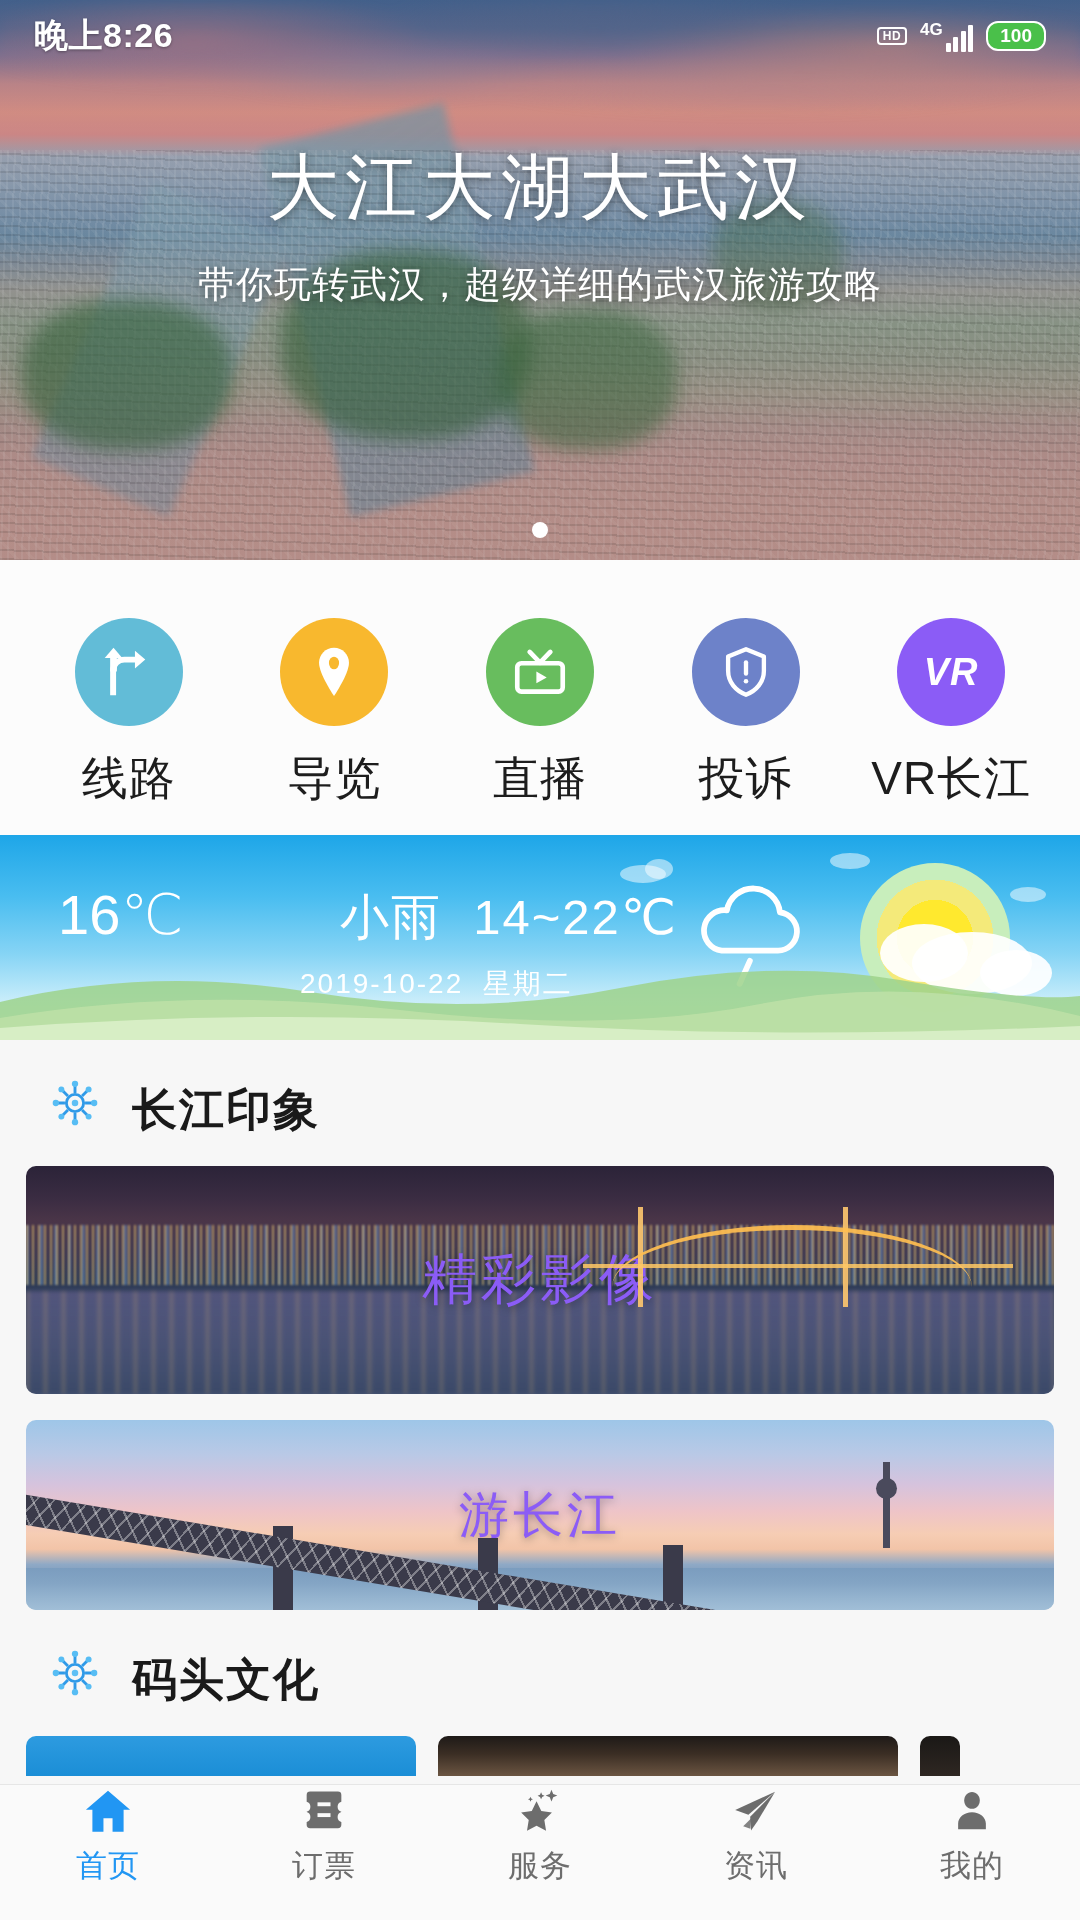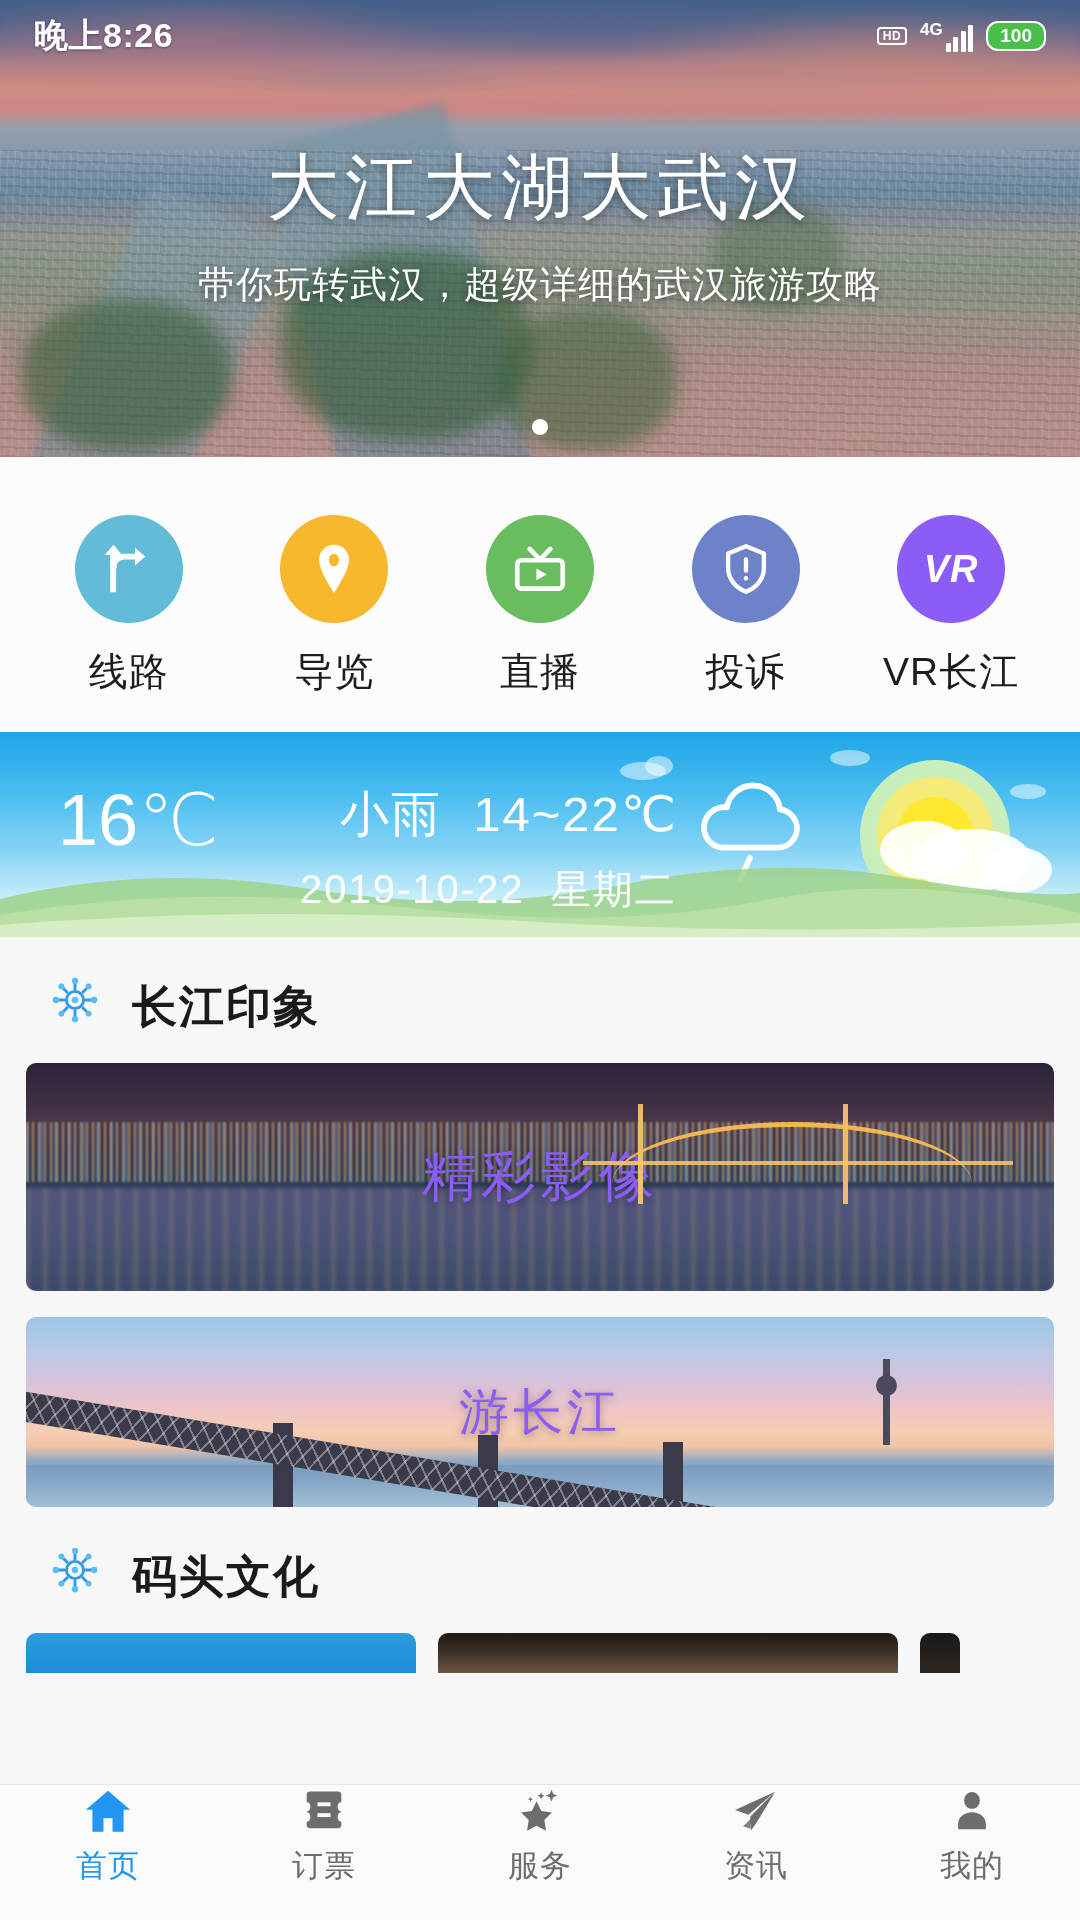--- a/index.html
+++ b/index.html
@@ -7,21 +7,21 @@
   body {
     font-family: "Liberation Sans", "DejaVu Sans", sans-serif;
     background:#f7f7f7;
     overflow:hidden;
     position:relative;
   }
 
   
   .hero {
     position:relative;
-    width:1080px; height:457px;
+    width:1080px; height:560px;
     overflow:hidden;
   }
   .hero-photo {
     position:absolute; inset:0;
     background:
       
       linear-gradient(180deg,
         #4a6b9a 0%, #5d6f99 5%, #8a7a9b 10%,
         #c98e92 15%, #e0968c 20%, #d98f8e 24%,
         #9fa8b8 28%, #8fa0b4 33%, #7d95ad 38%,
@@ -154,21 +154,21 @@
   .quick-item {
     display:flex; flex-direction:column; align-items:center;
     width:170px;
   }
   .quick-circle {
     width:108px; height:108px; border-radius:50%;
     display:flex; align-items:center; justify-content:center;
     margin-bottom:22px;
   }
   .quick-label {
-    font-size:39px; color:#1d1d1d; letter-spacing:1px;
+    font-size:46px; color:#1d1d1d; letter-spacing:1px;
     white-space:nowrap;
   }
   .vr-text {
     color:#fff; font-size:38px; font-weight:bold;
     letter-spacing:1px; font-style:italic;
   }
 
   
   .weather {
     position:relative;
@@ -200,30 +200,30 @@
   .wsc4 { left:1010px; top:52px; width:36px; height:15px; }
   .w-rain-icon {
     position:absolute; left:690px; top:44px;
     width:130px; height:110px;
   }
   .w-hills {
     position:absolute; left:0; right:0; bottom:0; height:78px;
   }
   .w-temp {
     position:absolute; left:58px; top:52px;
-    color:#fff; font-size:72px; font-weight:300;
+    color:#fff; font-size:56px; font-weight:300;
     letter-spacing:0;
     line-height:1;
   }
   .w-lines {
     position:absolute; left:300px; top:50px;
     color:#fff;
   }
   .w-line1 { font-size:49px; letter-spacing:2px; margin-bottom:14px; padding-left:40px; }
-  .w-line2 { font-size:40px; letter-spacing:2px; }
+  .w-line2 { font-size:28px; letter-spacing:2px; }
 
   
   .section-head {
     display:flex; align-items:flex-start;
     padding:40px 0 26px 52px;
   }
   .helm-icon { width:46px; height:46px; margin-right:34px; flex:0 0 auto; }
   .section-title {
     font-size:45px; font-weight:bold; color:#1a1a1a;
     letter-spacing:2px;

